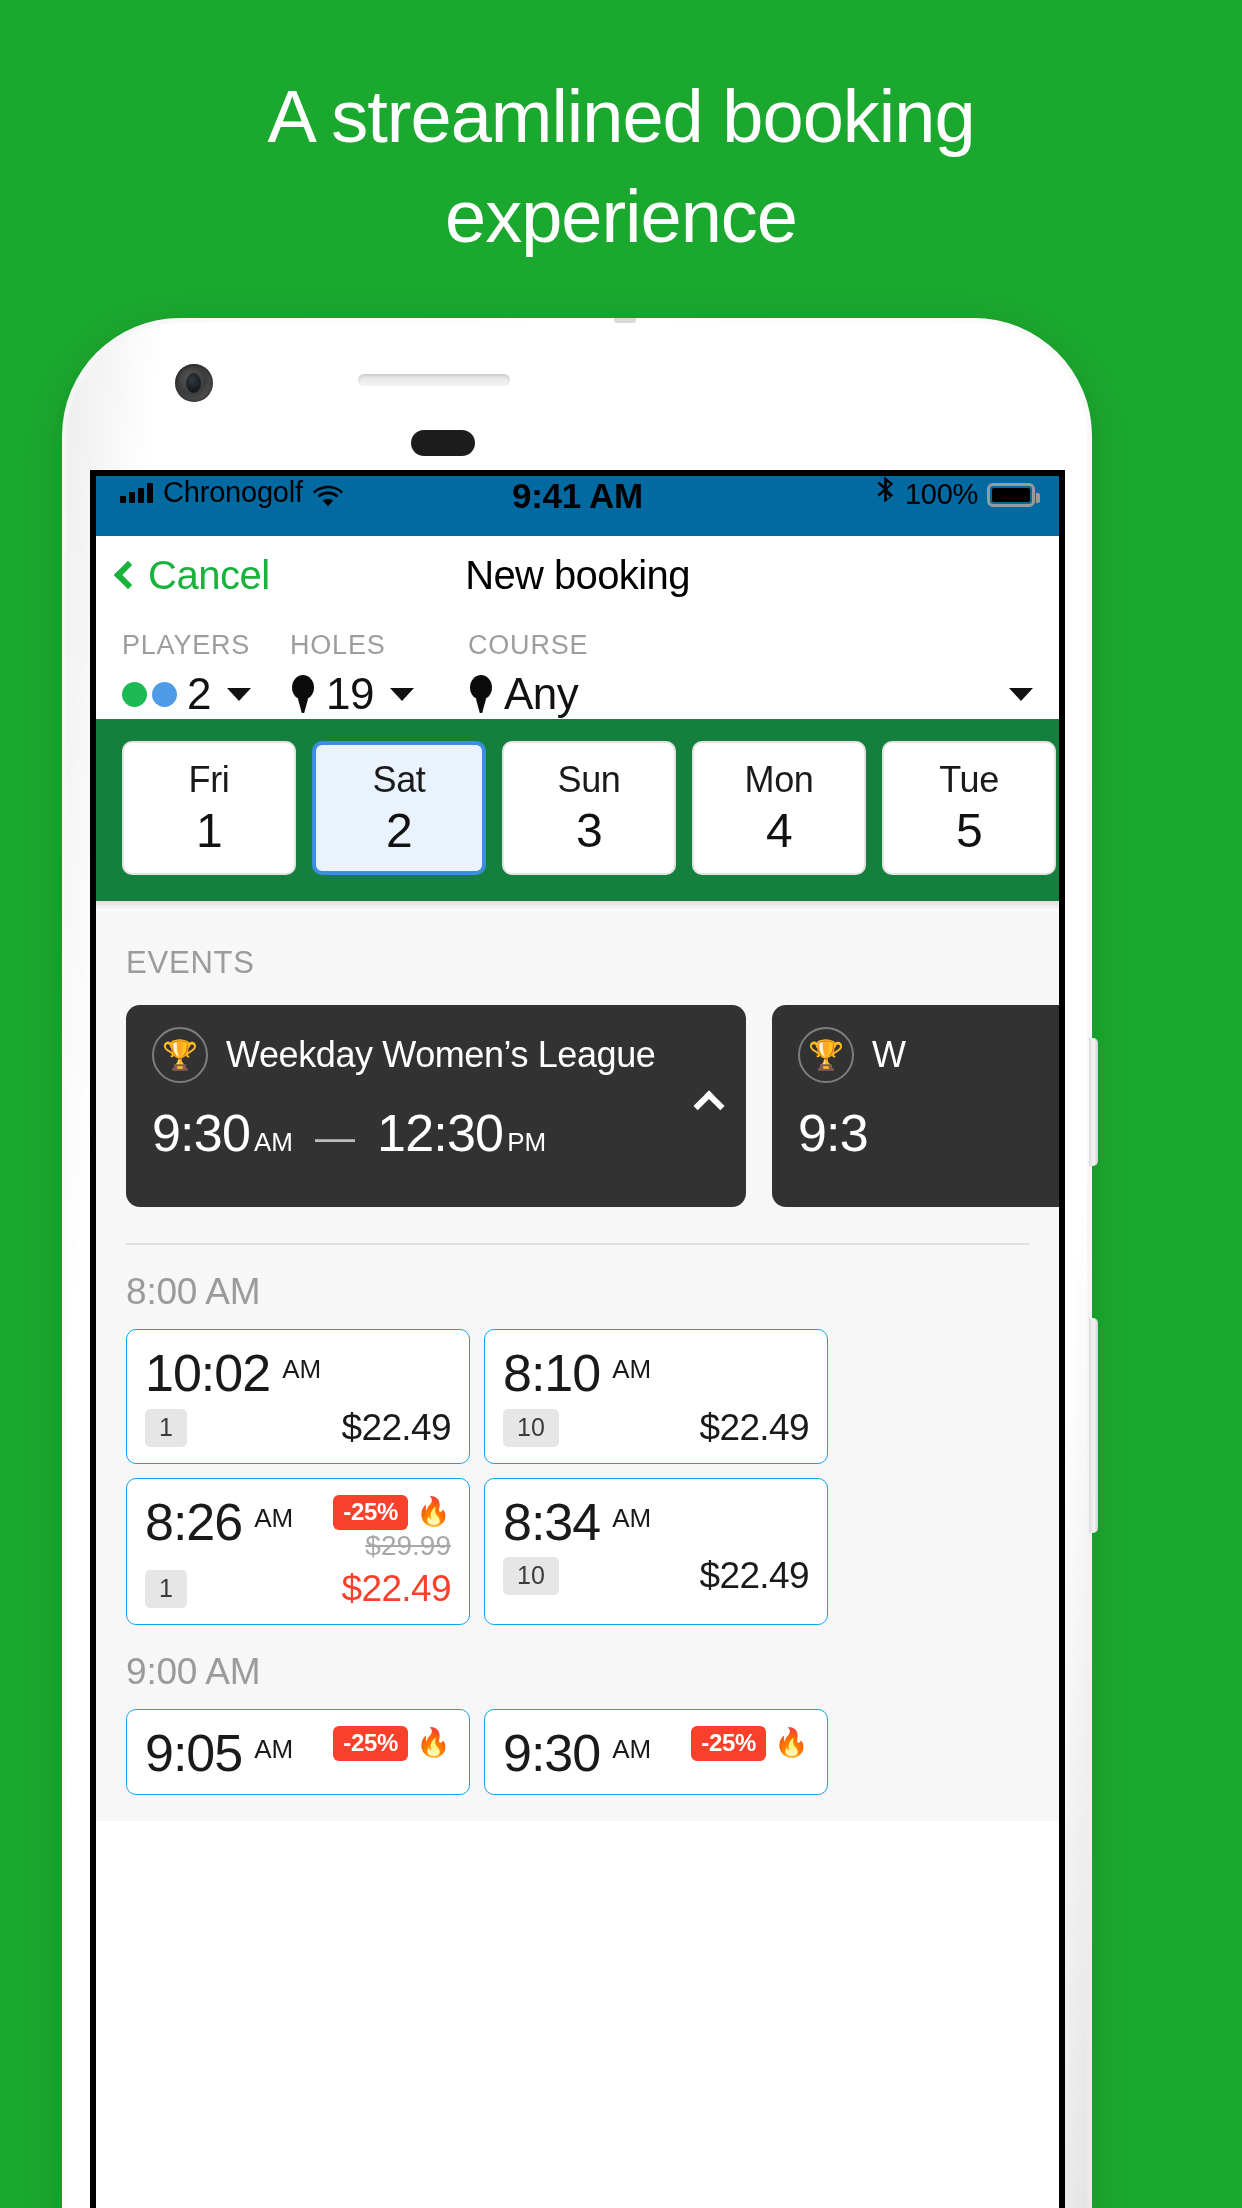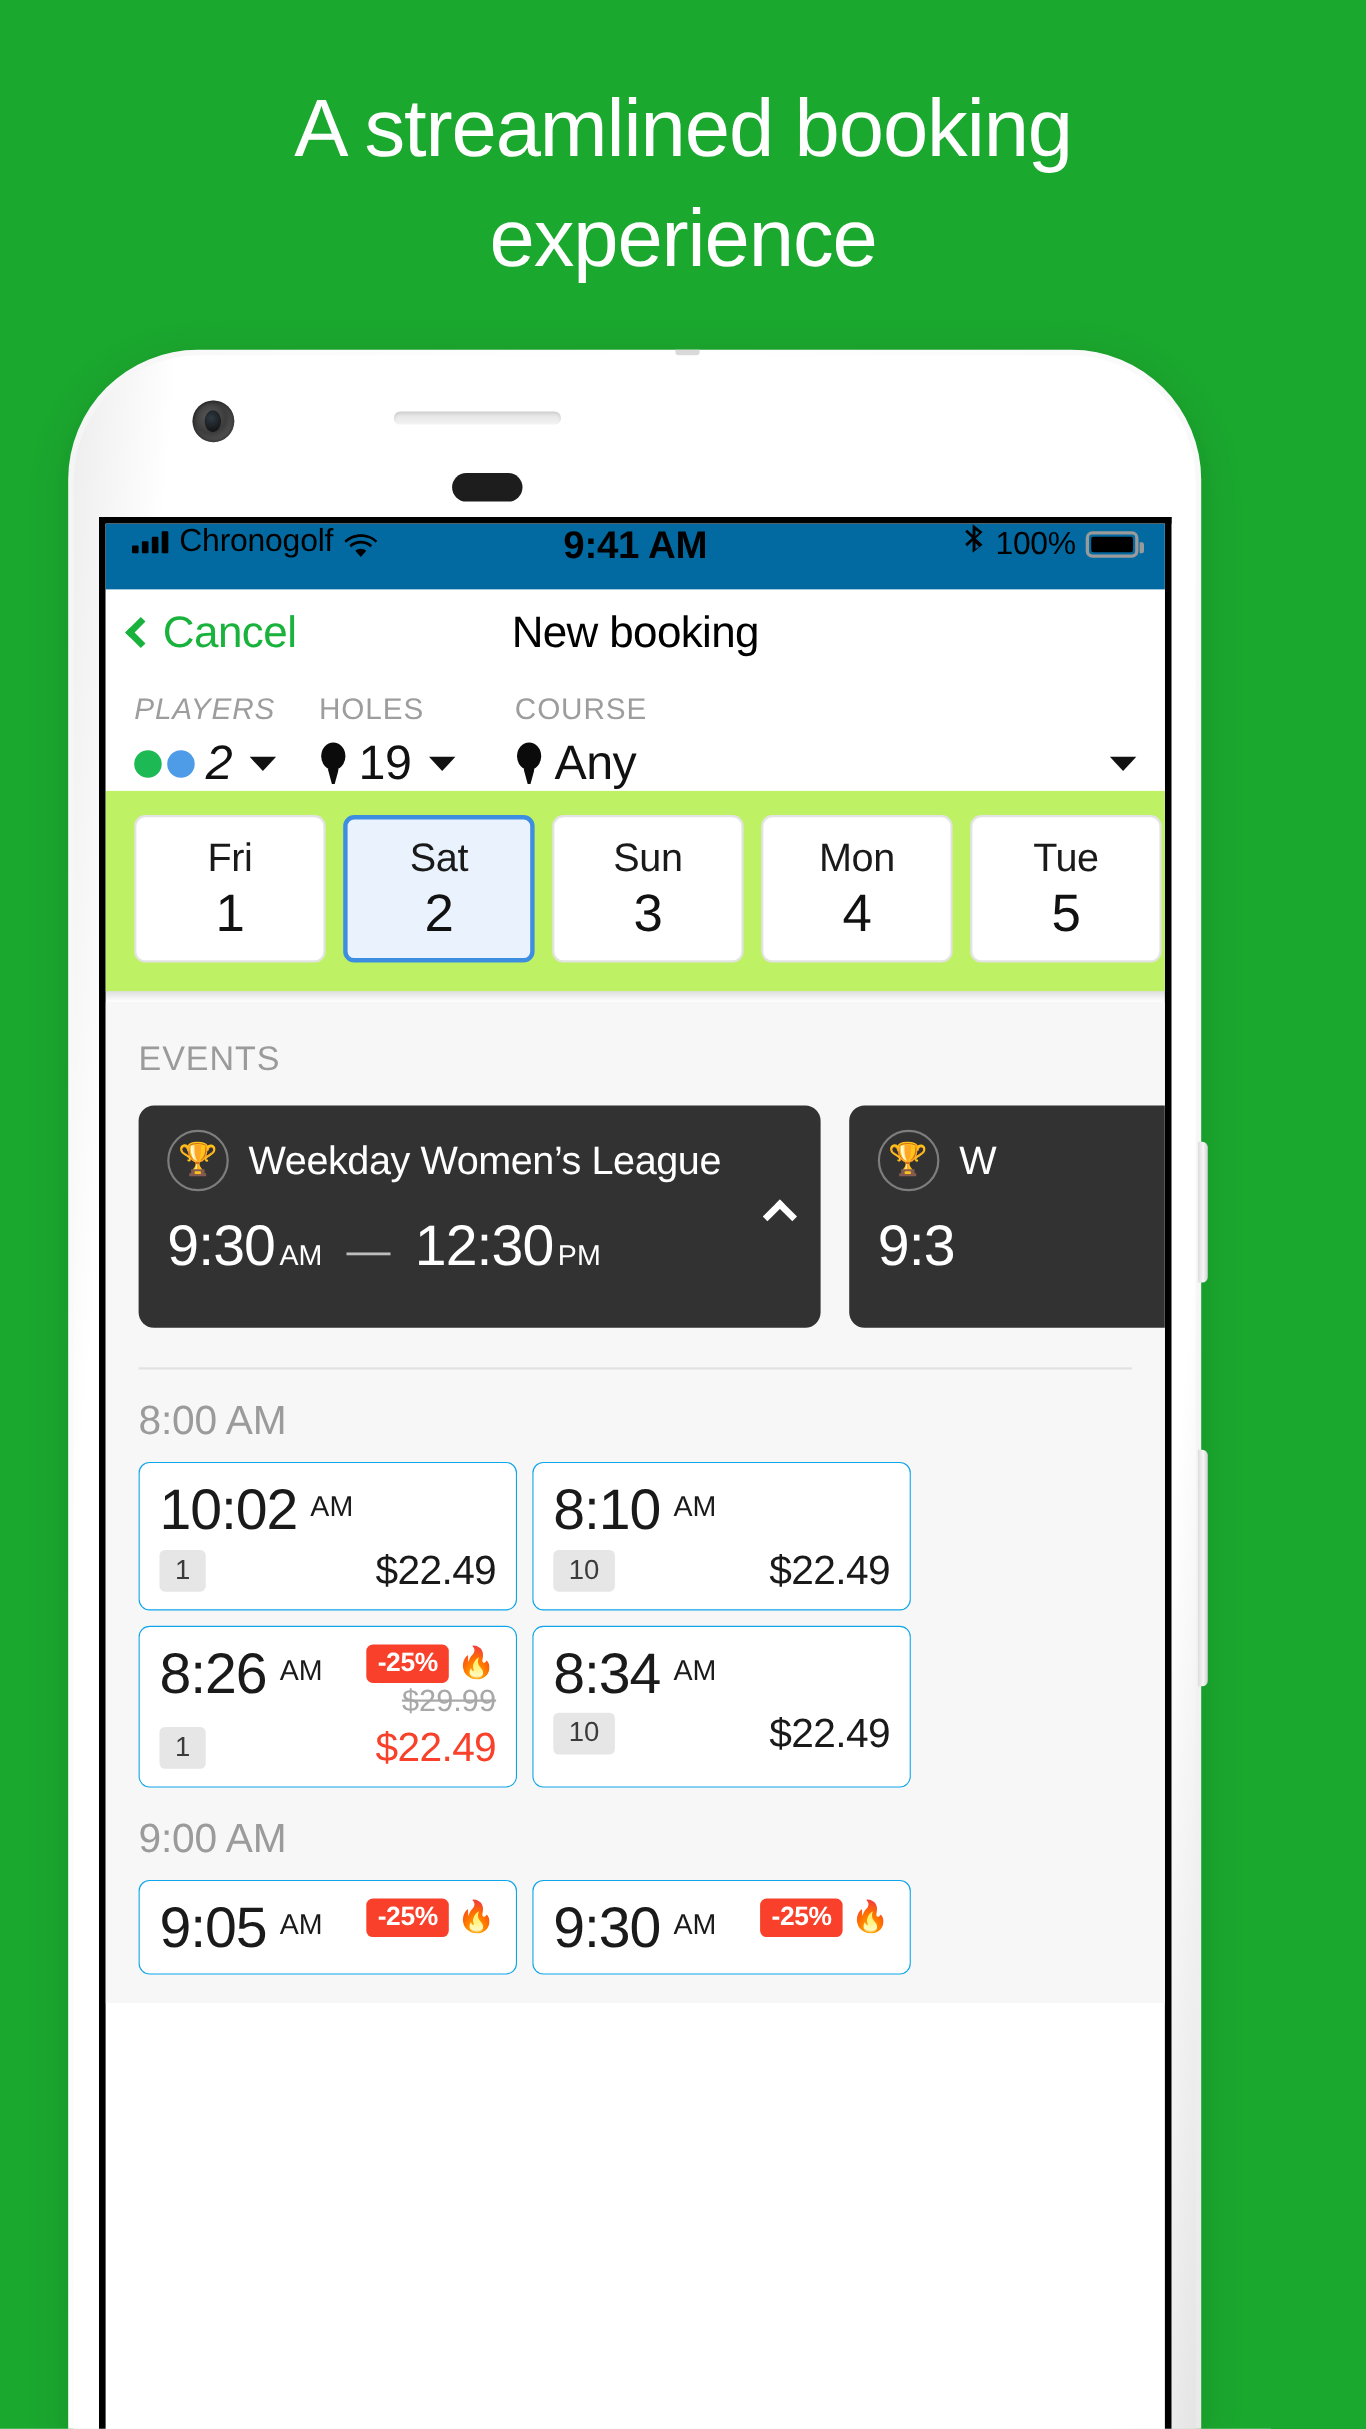--- a/index.html
+++ b/index.html
@@ -186,29 +186,29 @@
   .tee-icon { width: 26px; height: 38px; position: relative; display:block; }
   .tee-icon::before {
     content: ""; position: absolute; left: 2px; top: 0;
     width: 22px; height: 25px; border-radius: 50%; background: #0b0b0b;
   }
   .tee-icon::after {
     content: ""; position: absolute; left: 8px; top: 24px;
     width: 10px; height: 14px; background: #0b0b0b;
     clip-path: polygon(0 0, 100% 0, 62% 100%, 38% 100%);
   }
-  .f-players { width: 168px; font-style: italic; }
+  .f-players { width: 168px; }
   .f-holes { width: 178px; }
   .f-course { flex: 1; }
   .f-course .filter-value { justify-content: flex-start; }
   .f-course .caret { margin-left: auto; }
 
   
   .dates {
-    background: #bef264;
+    background: #15803d;
     padding: 22px 26px 26px 26px;
     display: flex; gap: 16px;
     overflow: hidden;
   }
   .date-cell {
     min-width: 174px;
     height: 134px;
     border: 2px solid #e3e3e3;
     border-radius: 10px;
     background: #fff;

